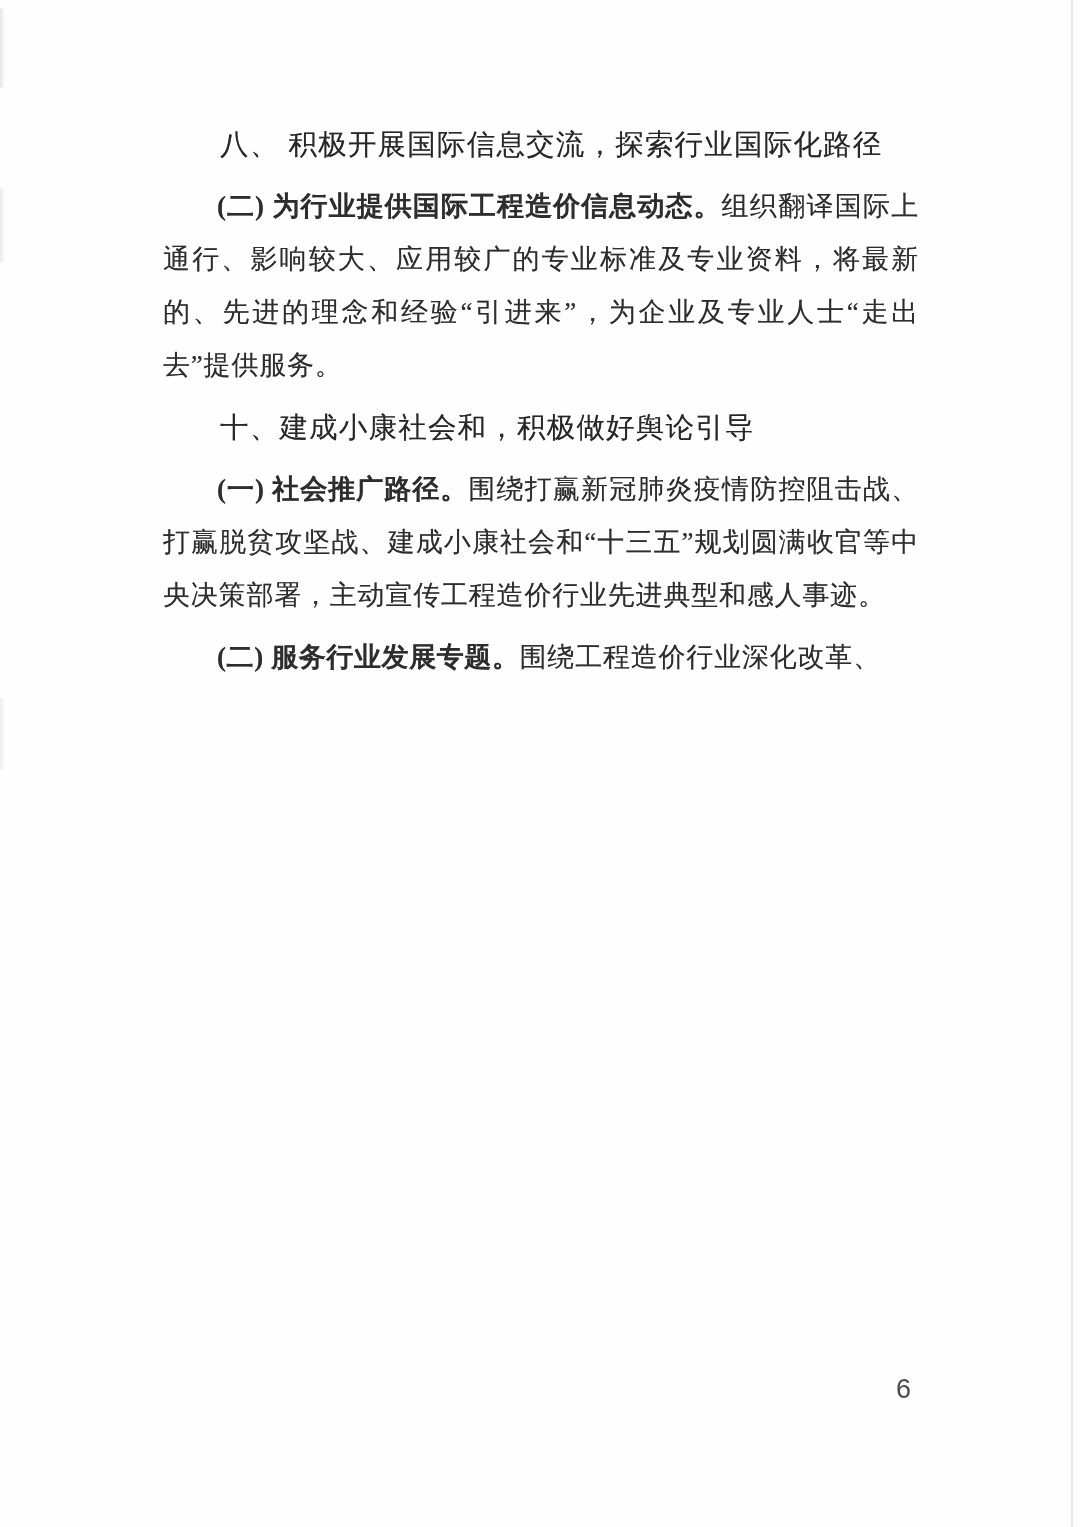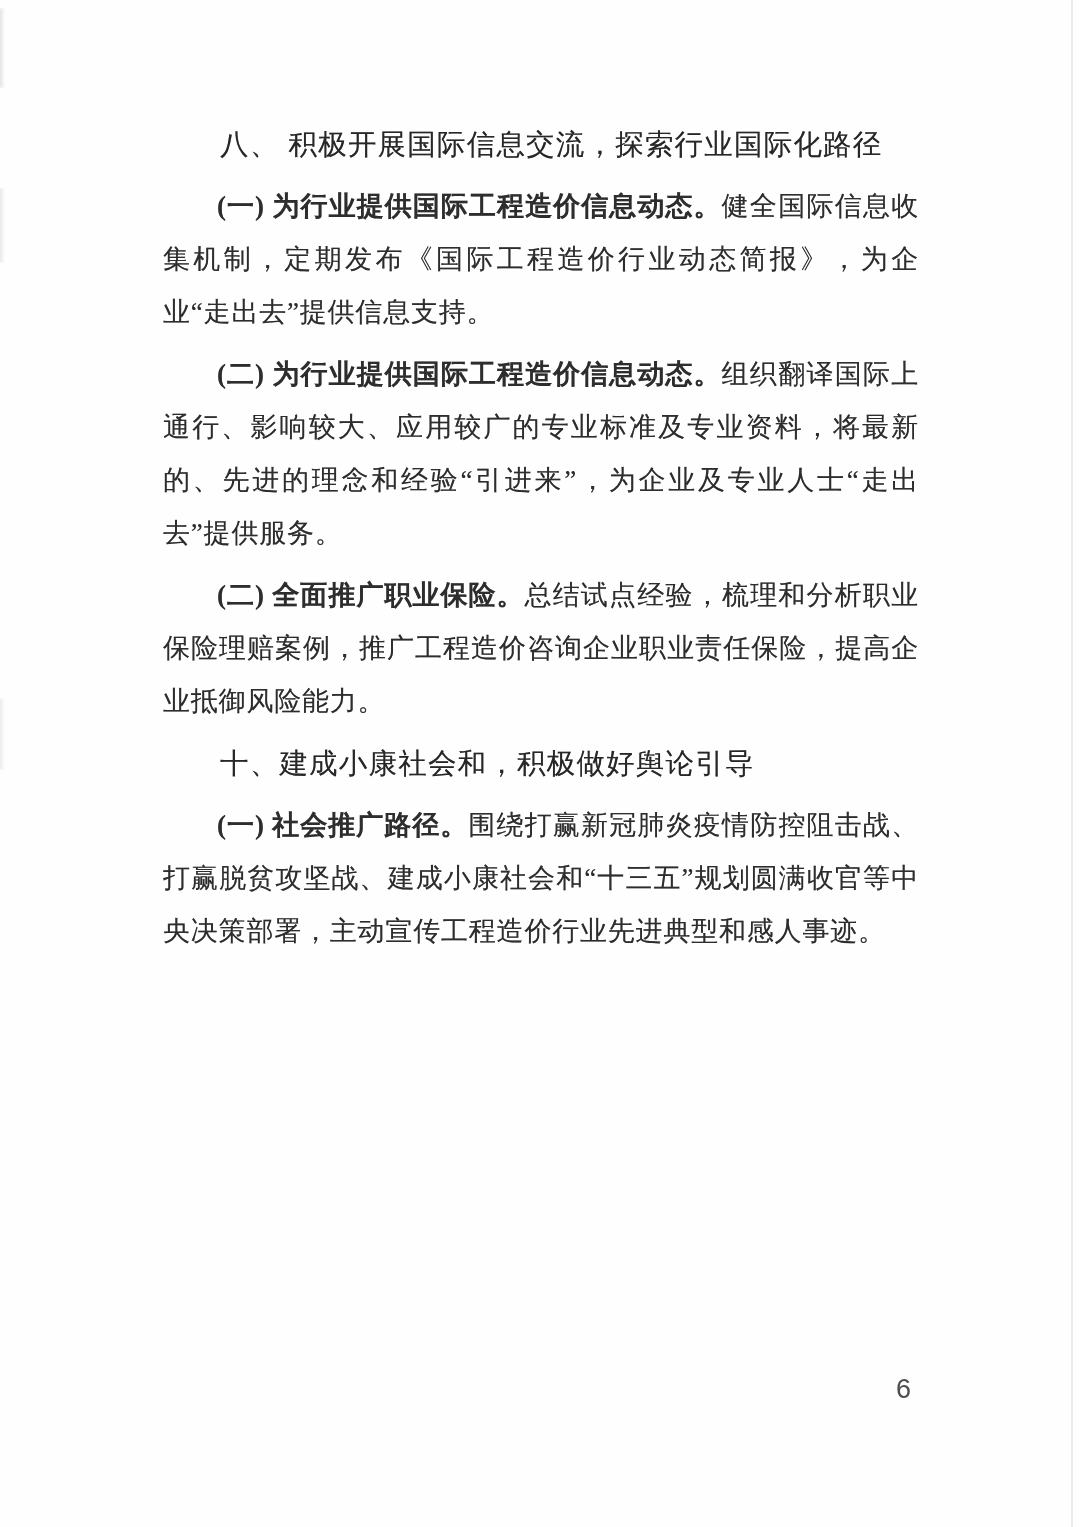--- a/index.html
+++ b/index.html
@@ -79,21 +79,20 @@
 <body>
 
 <div class="page">
   <div class="edge-mark m1"></div>
   <div class="edge-mark m2"></div>
   <div class="edge-mark m3"></div>
   <div class="scan-line-right"></div>
 
   <div class="content">
       <p class="heading">八、 积极开展国际信息交流，探索行业国际化路径</p>
-      <p class="item"><b>(一) 为行业提供国际工程造价信息动态。</b><span>健全国际信息收集机制，定期发布《国际工程造价行业动态简报》，为企业“走出去”提供信息支持。</span></p>
       <p class="item"><b>(二) 为行业提供国际工程造价信息动态。</b><span>组织翻译国际上通行、影响较大、应用较广的专业标准及专业资料，将最新的、先进的理念和经验“引进来”，为企业及专业人士“走出去”提供服务。</span></p>
-      <p class="item"><b>(二) 全面推广职业保险。</b><span>总结试点经验，梳理和分析职业保险理赔案例，推广工程造价咨询企业职业责任保险，提高企业抵御风险能力。</span></p>
       <p class="heading">十、建成小康社会和，积极做好舆论引导</p>
       <p class="item"><b>(一) 社会推广路径。</b><span>围绕打赢新冠肺炎疫情防控阻击战、打赢脱贫攻坚战、建成小康社会和“十三五”规划圆满收官等中央决策部署，主动宣传工程造价行业先进典型和感人事迹。</span></p>
+      <p class="item"><b>(二) 服务行业发展专题。</b><span>围绕工程造价行业深化改革、</span></p>
     </div>
 
   <div class="page-number">6</div>
 </div>
 
 </body></html>

